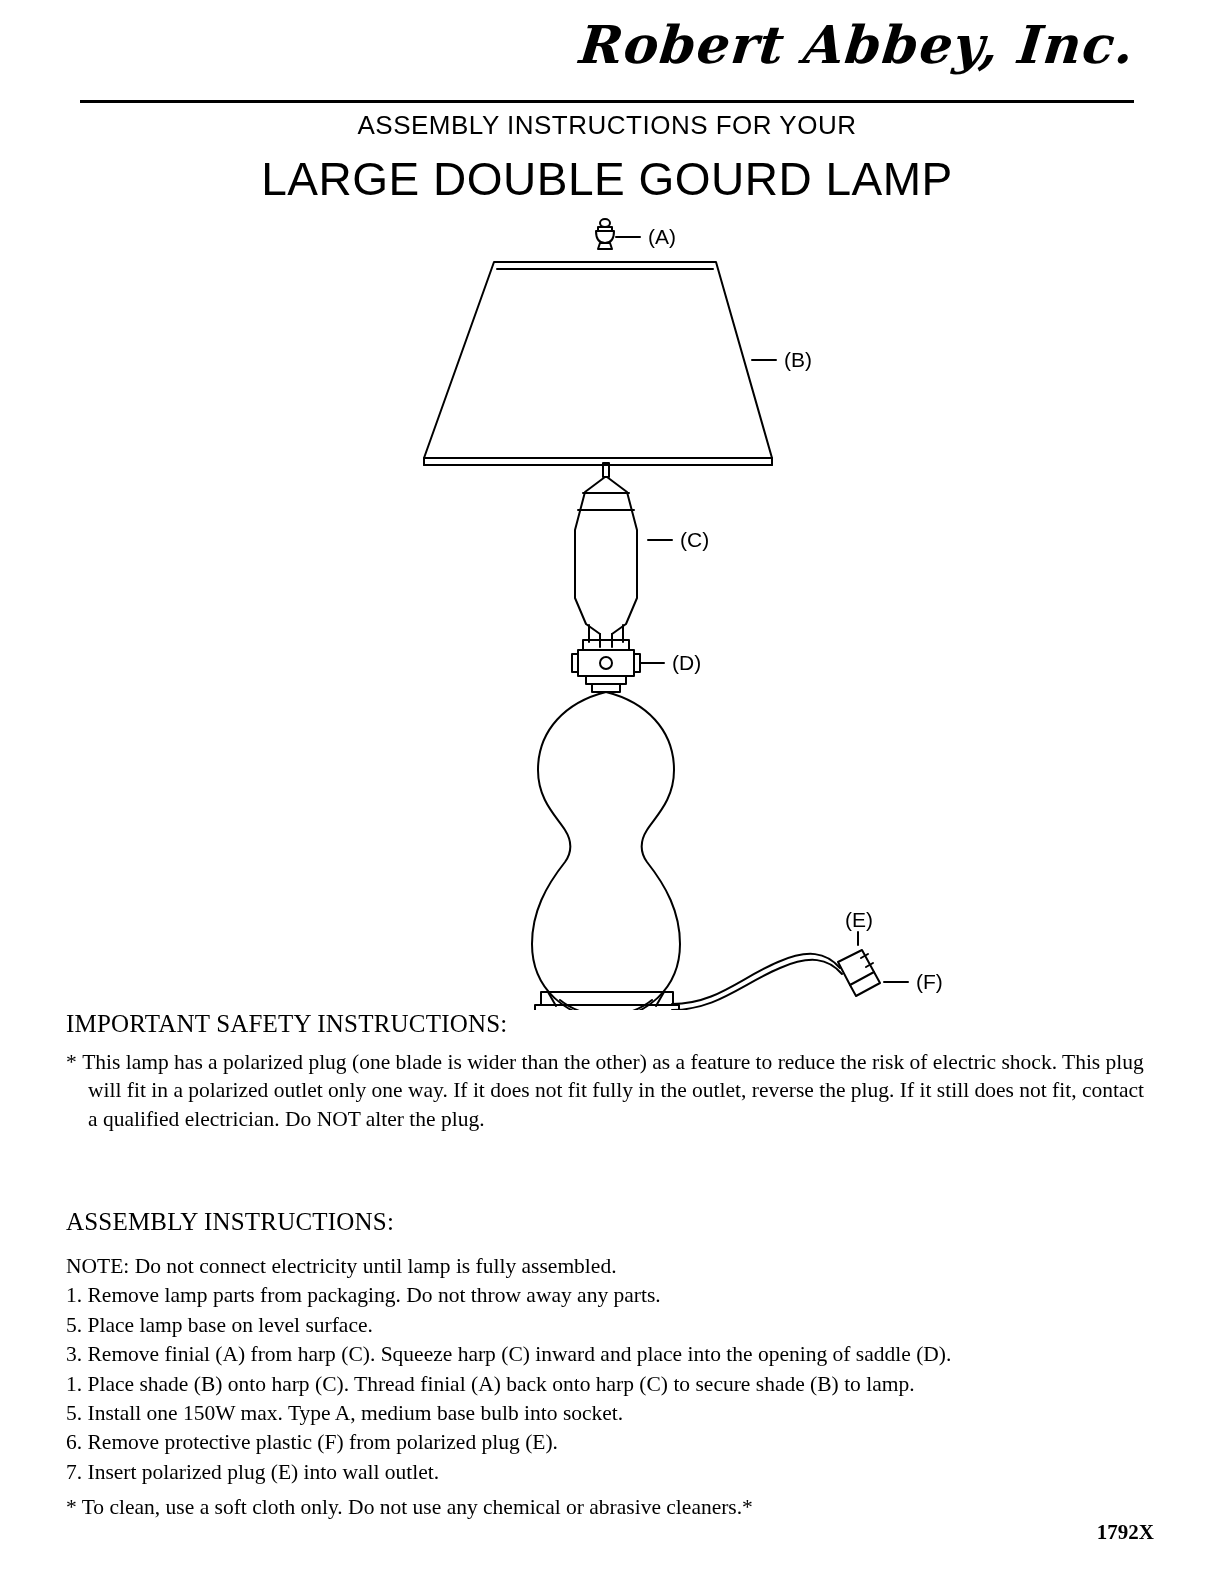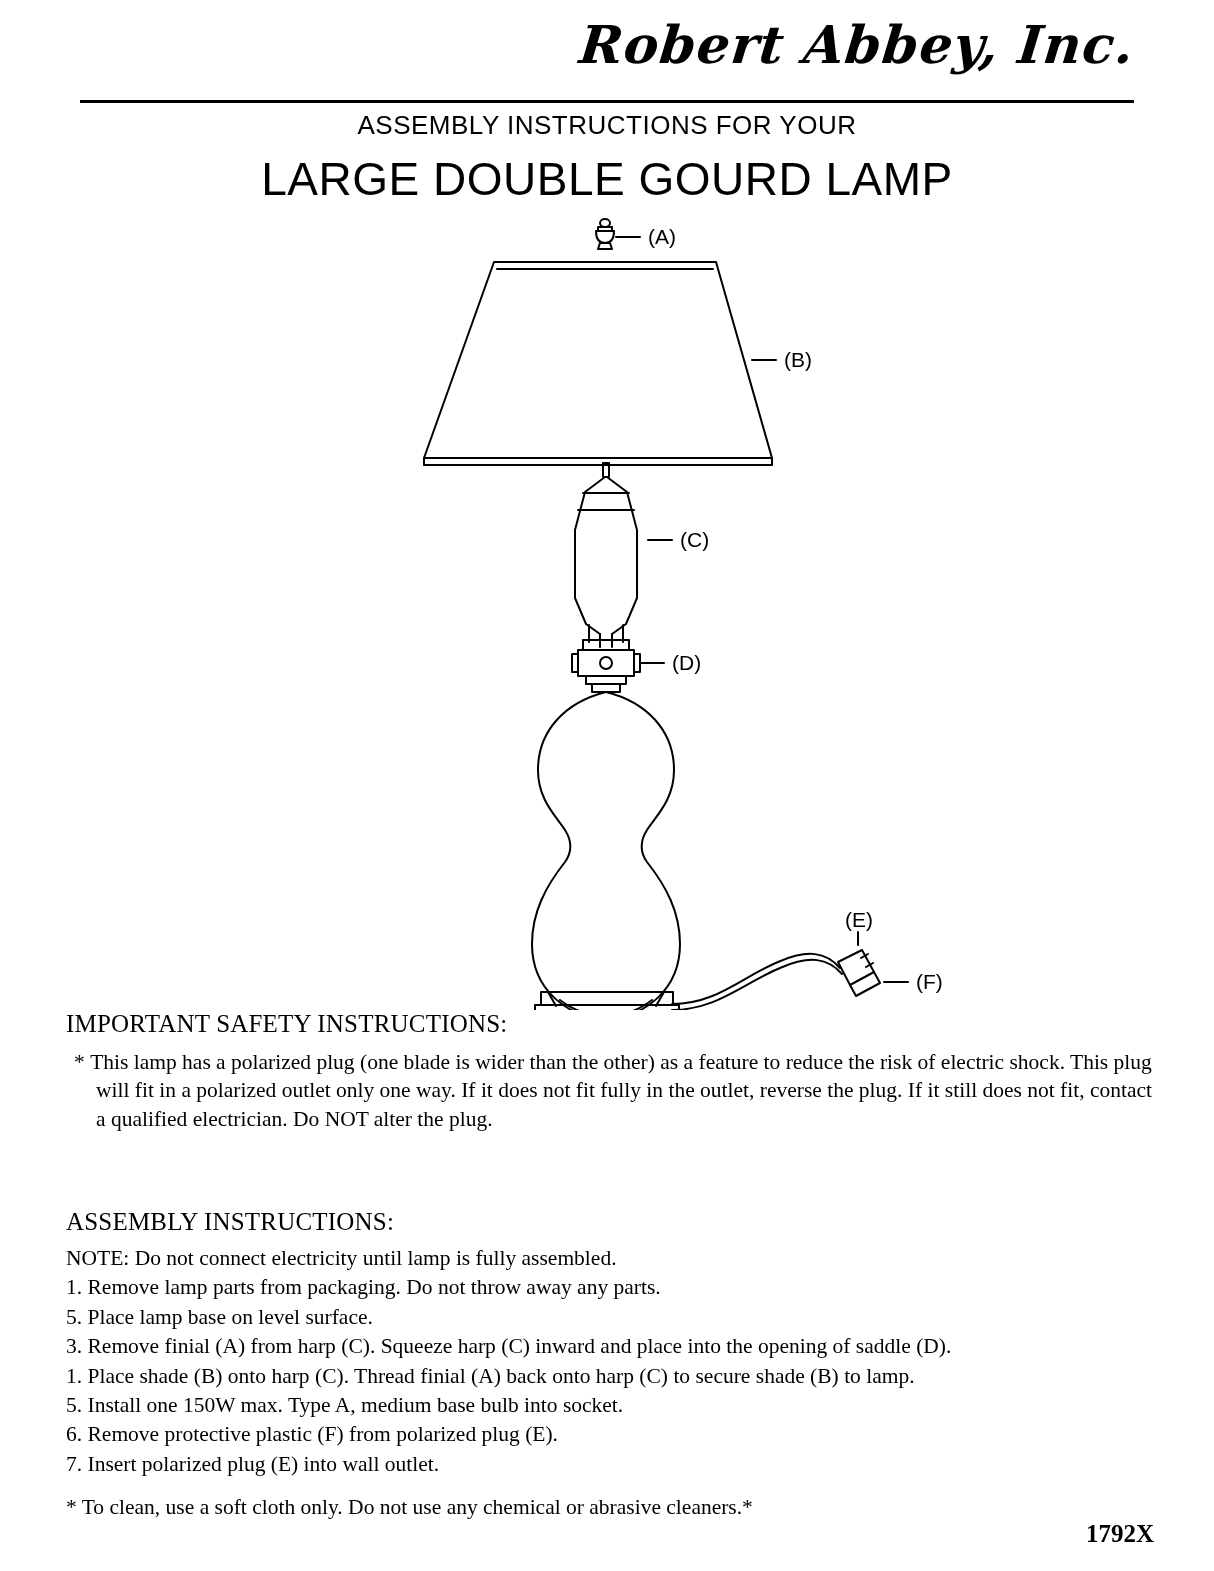--- a/index.html
+++ b/index.html
@@ -80,50 +80,50 @@
     font-size: 21.5px;
     line-height: 1.32;
   }
   .safety {
     position: absolute;
     left: 66px;
     top: 1010px;
     width: 1090px;
   }
   .safety-list {
-    margin: 10px 0 0 8px;
+    margin: 10px 0 0 0;
   }
   .safety-item {
     margin-bottom: 2px;
     padding-left: 22px;
     text-indent: -22px;
   }
 
   .assembly {
     position: absolute;
     left: 66px;
     top: 1208px;
     width: 1090px;
   }
-  .assembly-list { margin-top: 8px; }
+  .assembly-list { margin-top: 16px; }
   .assembly-line { margin-bottom: 1px; }
   .footnote {
     position: absolute;
     left: 66px;
     top: 1495px;
     font-family: "Liberation Serif", serif;
     font-size: 21.5px;
   }
   .docnum {
     position: absolute;
     right: 60px;
     top: 1520px;
     font-family: "Liberation Serif", serif;
     font-weight: bold;
-    font-size: 25px;
+    font-size: 21px;
   }
 </style>
 </head>
 <body>
 
 <div class="page">
 
   <div class="brand">Robert Abbey, Inc.</div>
   <div class="rule"></div>
   <div class="subtitle">ASSEMBLY INSTRUCTIONS FOR YOUR</div>

